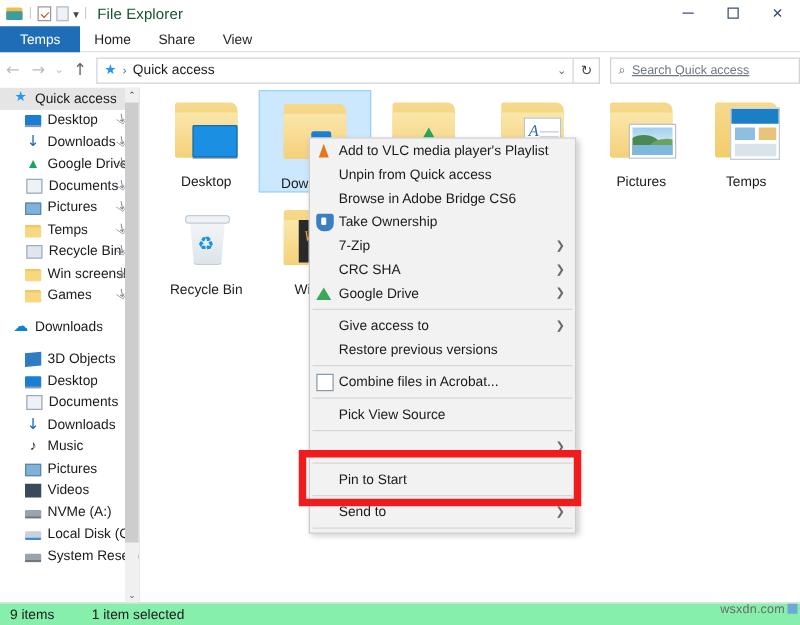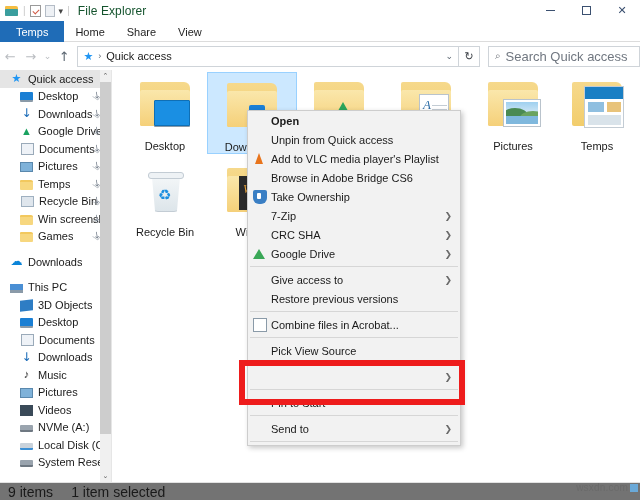--- a/index.html
+++ b/index.html
@@ -77,21 +77,21 @@
   .refreshbtn {
     width: 22px; height: 21px; border: 1px solid #cfd4d9; border-left: none;
     display:flex; align-items:center; justify-content:center;
     font-size: 11px; color: #3a3f45; font-family:"DejaVu Sans", sans-serif;
   }
   .searchbox {
     width: 163px; height: 21px; margin-left: 8px; border: 1px solid #cfd4d9;
     background: #fff; display: flex; align-items: center; gap: 5px; padding-left: 6px;
   }
   .searchbox .mag { font-size: 10px; color: #6b7077; font-family:"DejaVu Sans", sans-serif;}
-  .searchbox .ph { font-size: 13px; color: #707780; }
+  .searchbox .ph { font-size: 10px; color: #707780; text-decoration: underline; }
 
   
   .body { position: absolute; left: 0; top: 70px; width: 640px; height: 412px; display: flex; }
   .sidebar {
     width: 112px; height: 412px; background: #ffffff; position: relative;
     overflow: hidden; border-right: 1px solid #e6e6e6;
   }
   .navitem {
     height: 17.5px; display: flex; align-items: center; gap: 5px;
     font-size: 11px; color: #1a1a1a; padding-left: 10px; position: relative;
@@ -223,22 +223,22 @@
 
   
   .redbox {
     position: absolute; left: 239px; top: 360px; width: 226px; height: 45px;
     border: 6px solid #ee1c1c; z-index: 60; pointer-events: none;
   }
 
   
   .statusbar {
     position: absolute; left: 0; top: 482px; width: 640px; height: 18px;
-    background: #737373; border-top: 1px solid #e2e2e2;
-    display: flex; align-items: center; font-size: 14px; color: #1a1a1a;
+    background: #86efac; border-top: 1px solid #e2e2e2;
+    display: flex; align-items: center; font-size: 11px; color: #1a1a1a; gap: 12px;
   }
   .statusbar .s1 { margin-left: 8px; }
   .statusbar .s2 { margin-left: 18px; }
 
   .watermark {
     position: absolute; right: 2px; bottom: 7px; font-size: 10px; color: #6a6a6a;
     z-index: 70; letter-spacing: .2px;
   }
   .watermark .wmbox { display:inline-block; width:8px; height:8px; background:#6aa9d8;
       vertical-align:-1px; margin-left:2px; }
@@ -349,24 +349,20 @@
             <span class="ni i-folder"></span>
             <span class="lbl">Games</span>
             <span class="pin">⇲</span>
           </div>
           <div class="navgap"></div>
           <div class="navitem root">
             <span class="ni i-onedrive">☁</span>
             <span class="lbl">Downloads</span>
           </div>
           <div class="navgap"></div>
-          <div class="navitem root">
-            <span class="ni i-pc"></span>
-            <span class="lbl">This PC</span>
-          </div>
           <div class="navitem indent">
             <span class="ni i-3d"></span>
             <span class="lbl">3D Objects</span>
           </div>
           <div class="navitem indent">
             <span class="ni i-desktop"></span>
             <span class="lbl">Desktop</span>
           </div>
           <div class="navitem indent">
             <span class="ni i-doc"></span>
@@ -497,29 +493,26 @@
               <i class="w">W</i>
             </span>
         </div>
         <div class="tlabel">Win sc</div>
       </div>
 
     </div>
   </div>
 
   <div class="ctxmenu" id="ctxmenu">
-      <div class="mi bold">
-        <span>Open</span>
-      </div>
-      <div class="mi">
-        <span>Unpin from Quick access</span>
-      </div>
       <div class="mi">
         <span class="mico m-vlc"></span>
         <span>Add to VLC media player's Playlist</span>
+      </div>
+      <div class="mi">
+        <span>Unpin from Quick access</span>
       </div>
       <div class="mi">
         <span>Browse in Adobe Bridge CS6</span>
       </div>
       <div class="mi">
         <span class="mico m-shield"></span>
         <span>Take Ownership</span>
       </div>
       <div class="mi">
         <span>7-Zip</span>

